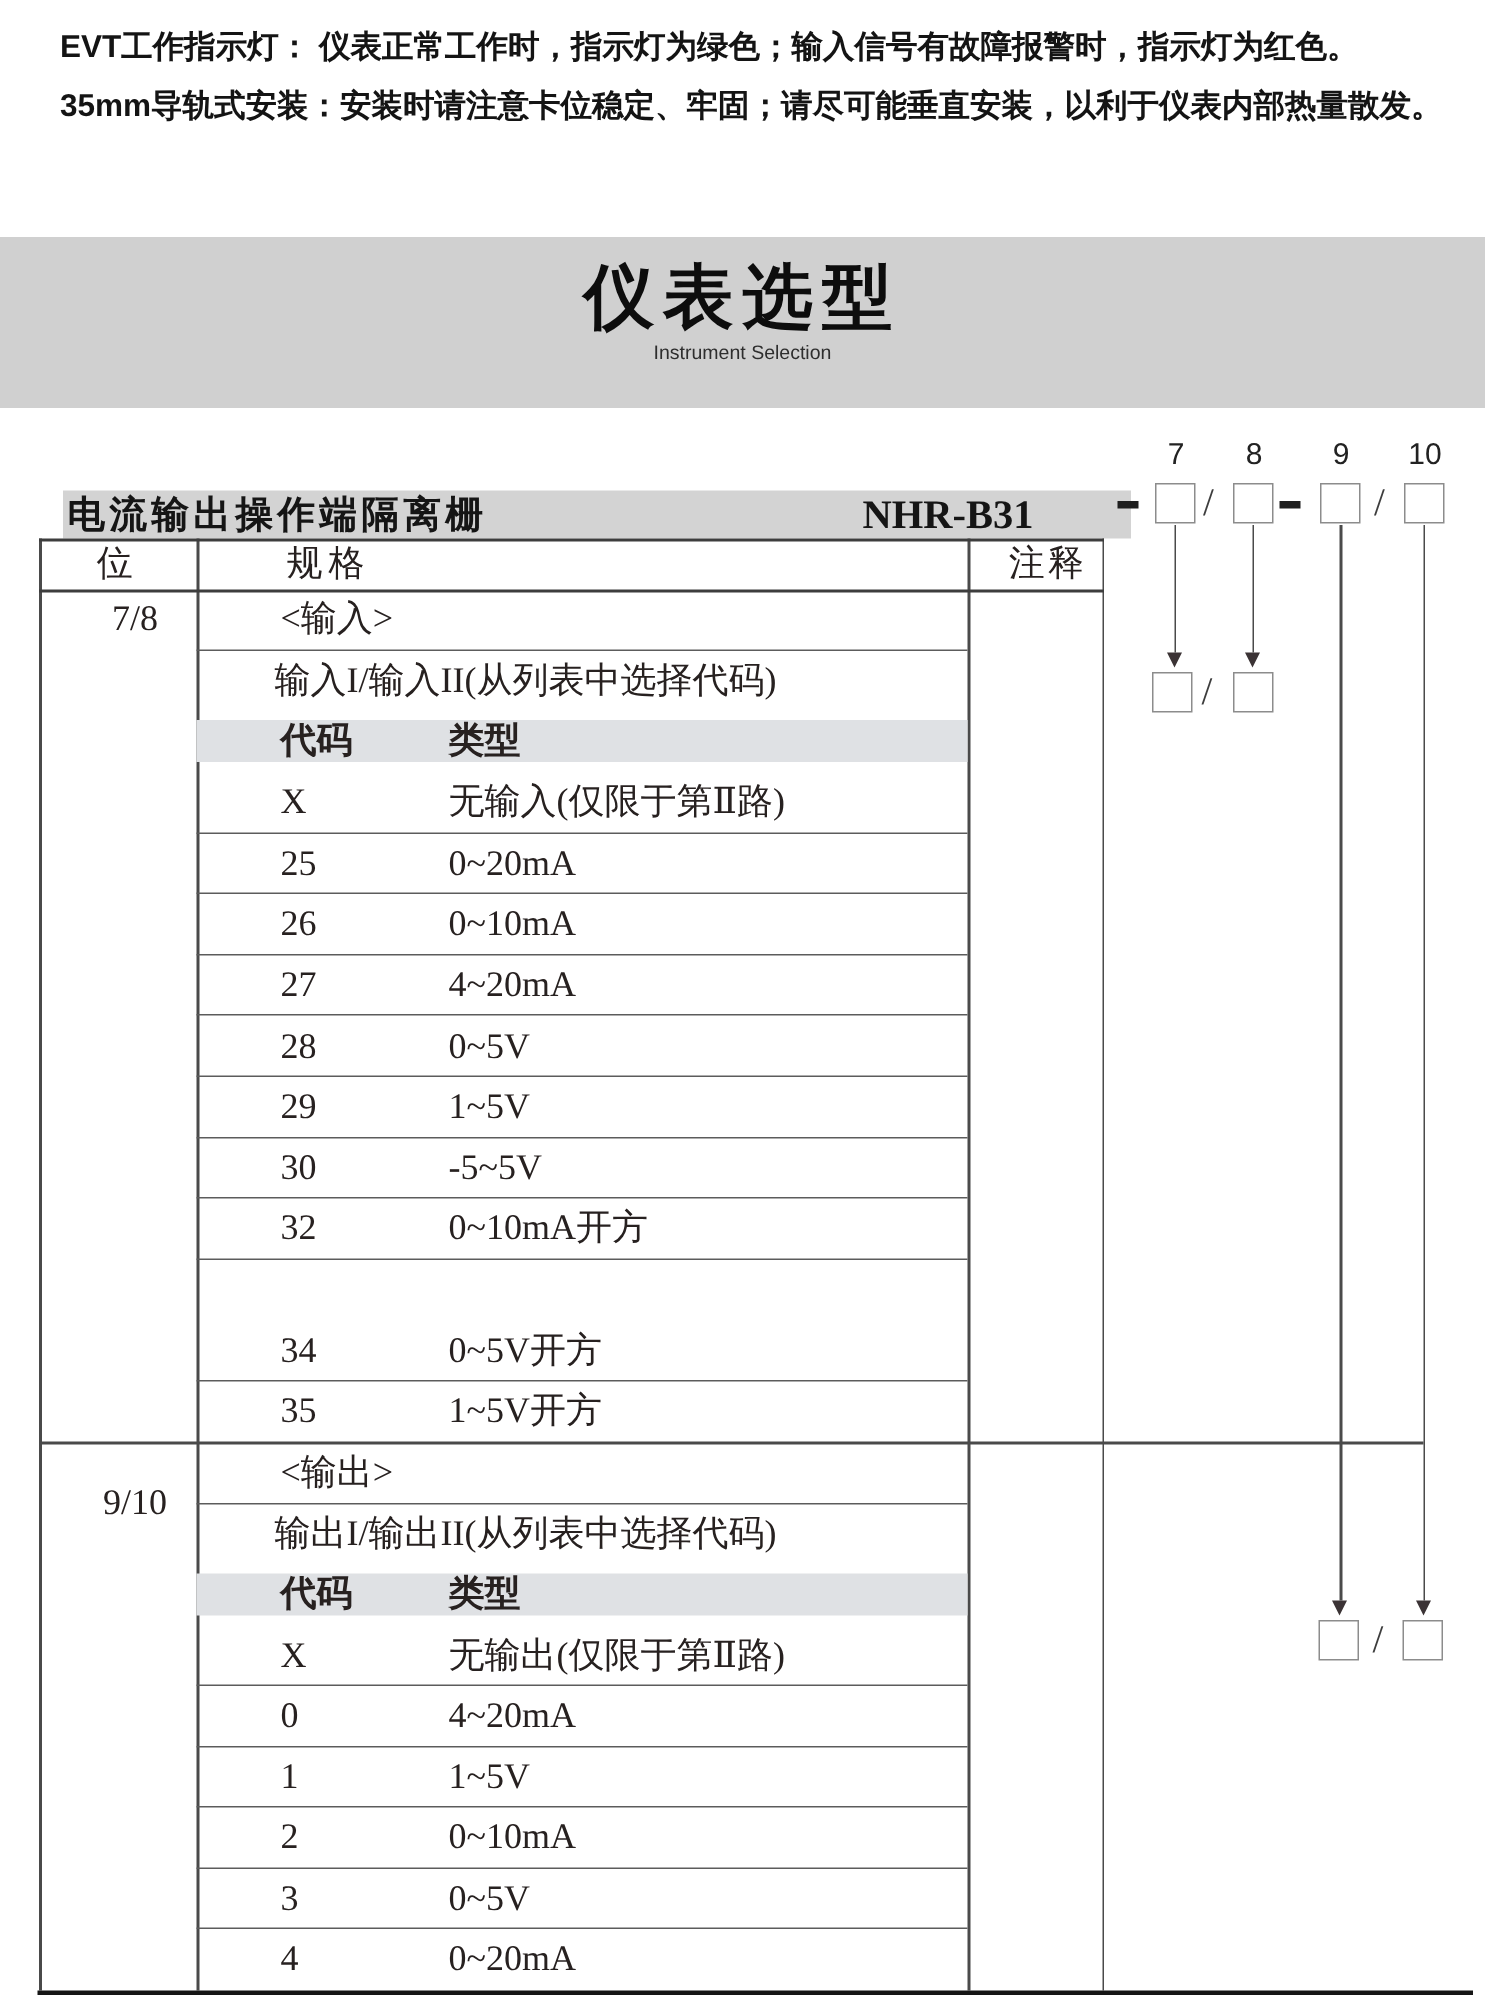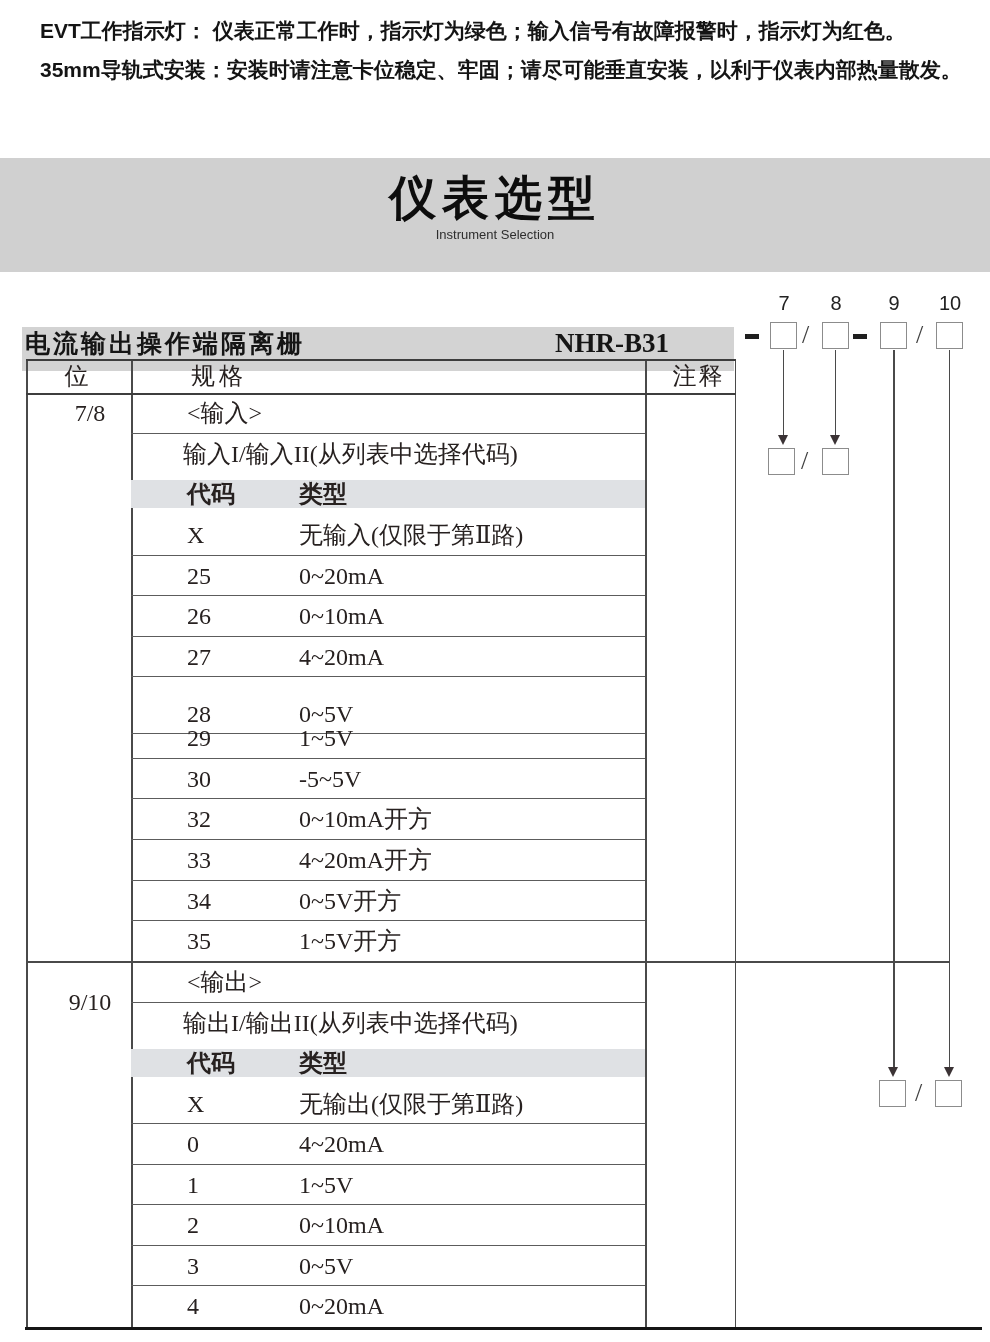--- a/index.html
+++ b/index.html
@@ -12,21 +12,21 @@
   .note1{top:17px;} .note2{top:56px;}
 
   
   .banner{position:absolute;left:0;top:158px;width:990px;height:114px;background:var(--banner-bg,#d0d0d0);}
   .banner-title{margin-top:14px;text-align:center;font-family:"Liberation Sans","DejaVu Sans",sans-serif;
         font-weight:bold;font-size:47px;letter-spacing:6px;color:#0d0d0d;line-height:52px;}
   .banner-sub{text-align:center;font-family:"Liberation Sans","DejaVu Sans",sans-serif;
         font-size:13px;color:#2e2e2e;margin-top:3px;}
 
   
-  .product-bar{position:absolute;left:22px;top:327px;width:712px;height:44px;background:var(--bar-bg,#d3d3d3);}
+  .product-bar{position:absolute;left:42px;top:327px;width:712px;height:32px;background:var(--bar-bg,#d3d3d3);}
   .product-name{position:absolute;left:3px;top:0;line-height:33px;font-weight:bold;font-size:25px;
         letter-spacing:3px;color:#151515;white-space:nowrap;}
   .product-model{position:absolute;left:533px;top:0;line-height:33px;font-weight:bold;font-size:27px;color:#151515;}
 
   
   .digit{position:absolute;top:292px;width:28px;text-align:center;
         font-family:"Liberation Sans","DejaVu Sans",sans-serif;font-size:20px;color:#222;}
   .selbox{position:absolute;width:27px;height:27px;box-sizing:border-box;
         border:1.5px solid #8c8c8c;background:#fff;}
   .dash{position:absolute;width:14px;height:4.5px;background:#1f1f1f;}
@@ -136,39 +136,35 @@
         <span class="type-col">0~20mA</span>
       </div>
       <div class="trow rb" style="top: 237.214px; height: 40.6429px; line-height: 40.6429px;">
         <span class="code-col">26</span>
         <span class="type-col">0~10mA</span>
       </div>
       <div class="trow rb" style="top: 277.857px; height: 40.6429px; line-height: 40.6429px;">
         <span class="code-col">27</span>
         <span class="type-col">4~20mA</span>
       </div>
-      <div class="trow rb" style="top: 318.5px; height: 40.6429px; line-height: 40.6429px; margin-top: 16px;">
+      <div class="trow rb" style="top: 318.5px; height: 40.6429px; line-height: 40.6429px;">
         <span class="code-col">28</span>
         <span class="type-col">0~5V</span>
       </div>
       <div class="trow rb" style="top: 359.143px; height: 40.6429px; line-height: 40.6429px;">
         <span class="code-col">29</span>
         <span class="type-col">1~5V</span>
       </div>
       <div class="trow rb" style="top: 399.786px; height: 40.6429px; line-height: 40.6429px;">
         <span class="code-col">30</span>
         <span class="type-col">-5~5V</span>
       </div>
       <div class="trow rb" style="top: 440.429px; height: 40.6429px; line-height: 40.6429px;">
         <span class="code-col">32</span>
         <span class="type-col">0~10mA开方</span>
-      </div>
-      <div class="trow rb" style="top: 481.071px; height: 40.6429px; line-height: 40.6429px;">
-        <span class="code-col">33</span>
-        <span class="type-col">4~20mA开方</span>
       </div>
       <div class="trow rb" style="top: 521.714px; height: 40.6429px; line-height: 40.6429px;">
         <span class="code-col">34</span>
         <span class="type-col">0~5V开方</span>
       </div>
       <div class="trow" style="top: 562.357px; height: 40.6429px; line-height: 40.6429px;">
         <span class="code-col">35</span>
         <span class="type-col">1~5V开方</span>
       </div>
       <div class="pos-label" style="top: 623px; height: 40.5556px; line-height: 40.5556px;">9/10</div>

